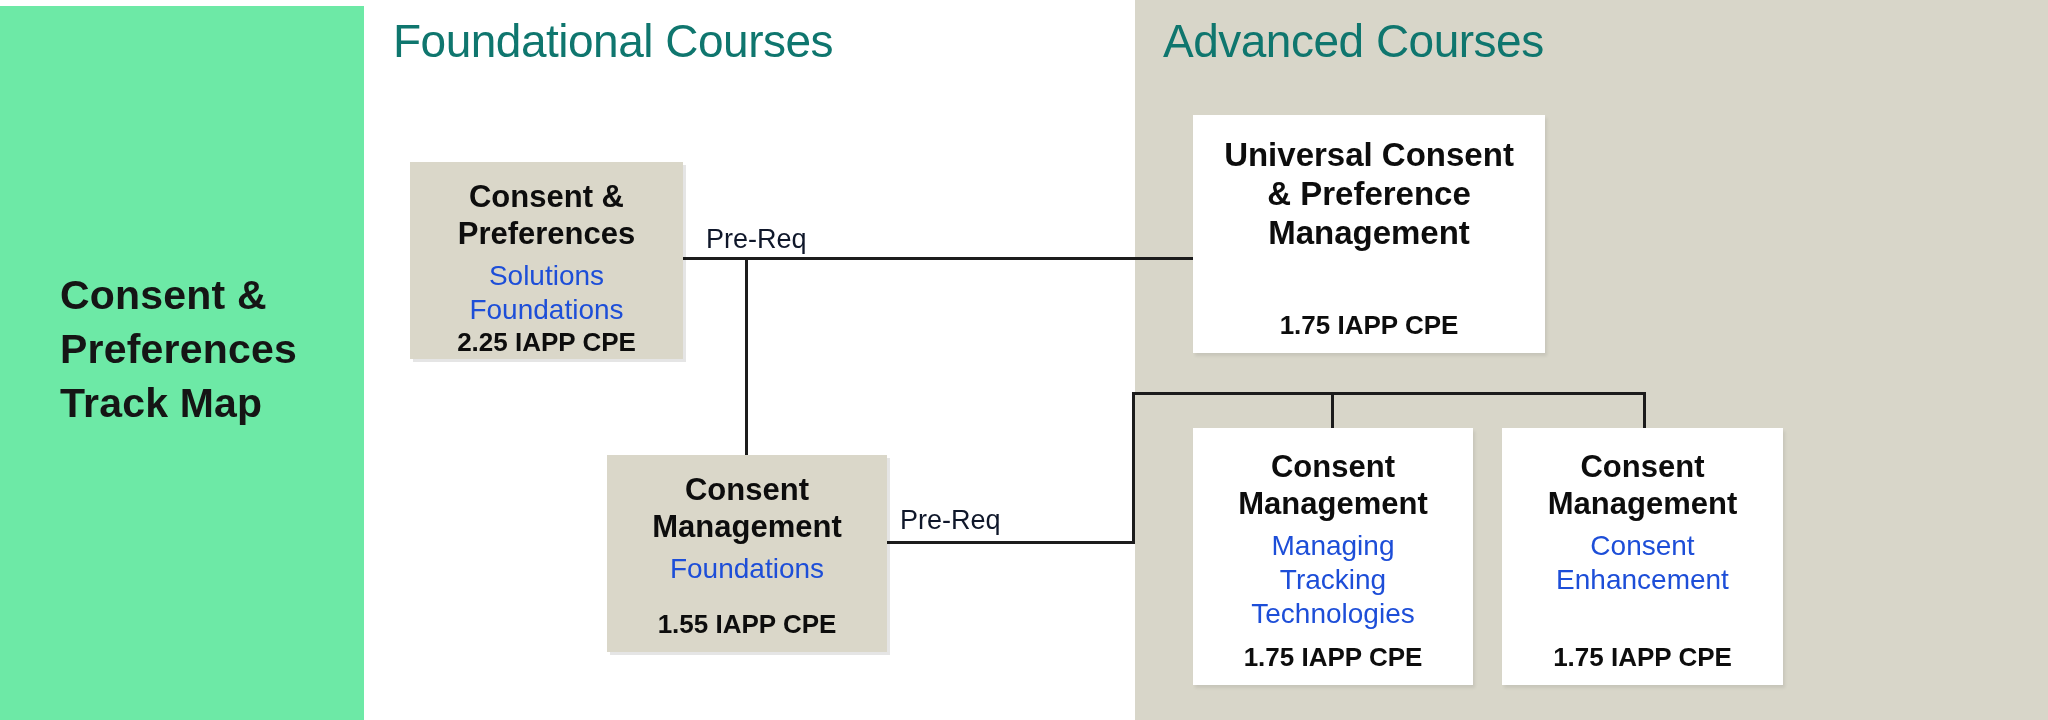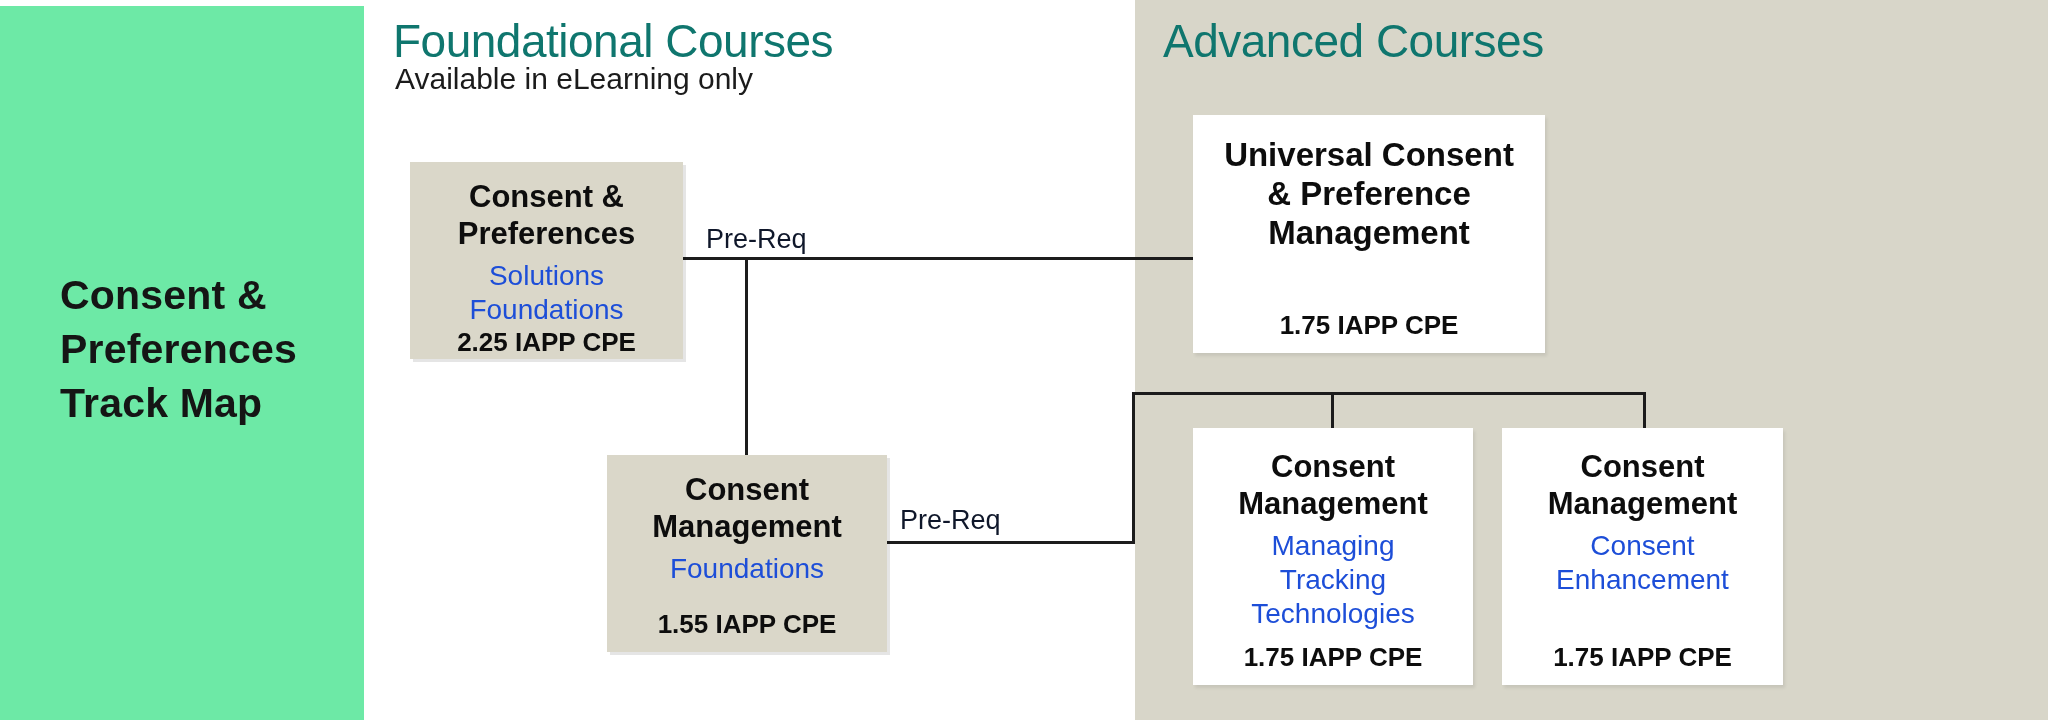--- a/index.html
+++ b/index.html
@@ -22,21 +22,21 @@
   
   .section-heading{position:absolute;font-size:46px;font-weight:400;color:#0f766e;letter-spacing:-.5px;margin-top:8px;}
   .section-subheading{position:absolute;font-size:30px;font-weight:400;color:#1b1b1b;}
   .head-foundational{left:393px;top:6px;}
   .sub-foundational{left:395px;top:62px;}
   .head-advanced{left:1163px;top:6px;}
   .sub-advanced{left:1165px;top:62px;}
 
   
   .course-box{
-    position:absolute;box-sizing:border-box;display:flex;flex-direction:column;
+    position:absolute;box-sizing:border-box;display:flex;flex-direction:column;align-items:center;
     text-align:center;padding:16px 24px 12px;z-index:3;
   }
   .course-box.beige{background:#DAD7C9;box-shadow:3px 3px 0 rgba(0,0,0,.10);}
   .course-box.white{background:#ffffff;box-shadow:2px 3px 3px rgba(0,0,0,.08);}
   .box-title{font-size:31px;font-weight:700;line-height:37px;white-space:pre-line;color:#0d0d0d;}
   .box-subtitle{font-size:28px;font-weight:400;line-height:34px;white-space:pre-line;margin-top:7px;color:#1d4ed8;}
   .box-cpe{font-size:26px;font-weight:700;margin-top:auto;color:#0d0d0d;}
 
   .box-f1{left:410px;top:162px;width:273px;height:197px;}
   .box-f2{left:607px;top:455px;width:280px;height:197px;}
@@ -65,21 +65,20 @@
 <div class="canvas">
 
   <div class="green-panel">
     <div class="track-title">Consent &amp;
 Preferences
 Track Map</div>
   </div>
   <div class="beige-panel"></div>
 
   <div class="section-heading head-foundational">Foundational Courses</div>
-  <div class="section-subheading sub-foundational">Available in eLearning only</div>
   <div class="section-heading head-advanced">Advanced Courses</div>
 
   <div class="line line-h1"></div>
   <div class="line line-v1"></div>
   <div class="line line-h2"></div>
   <div class="line line-v2"></div>
   <div class="line line-h3"></div>
   <div class="line line-v3"></div>
   <div class="line line-v4"></div>
 

